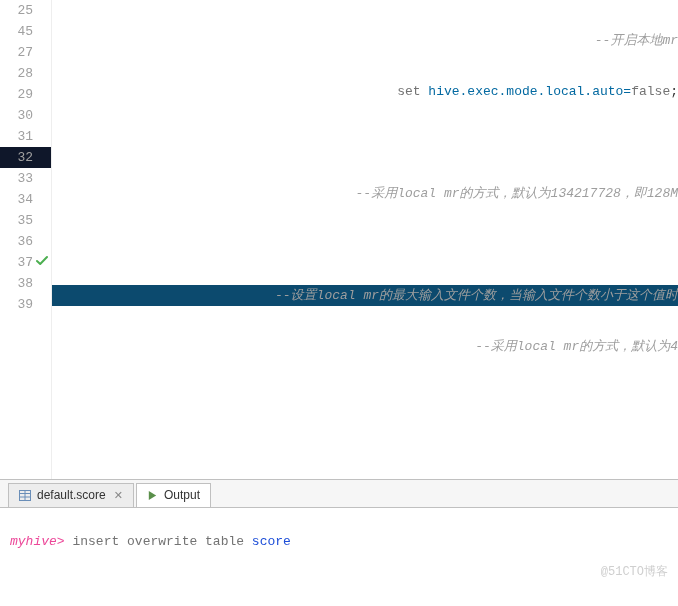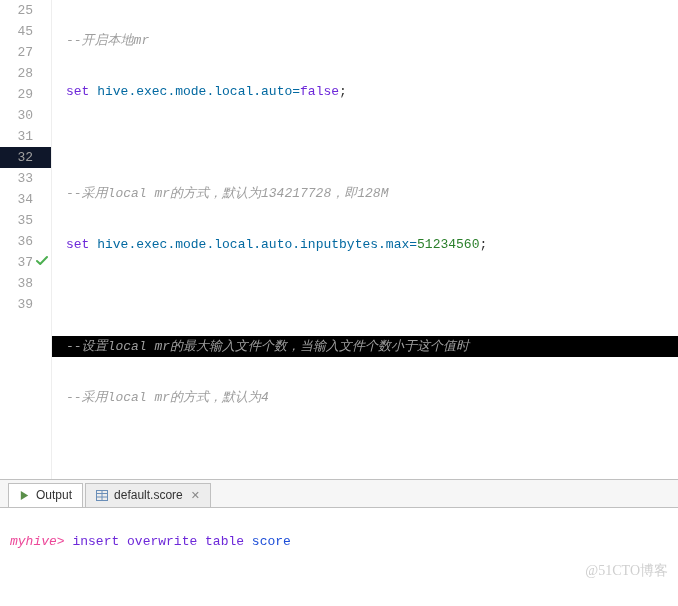--- a/index.html
+++ b/index.html
@@ -39,30 +39,31 @@
     top: 3px;
     width: 14px;
     height: 14px;
   }
   .check-icon svg { display: block; }
   .code {
     flex: 1;
     background: #ffffff;
     white-space: pre;
     color: #333;
+    text-align: right;
   }
   .code-row {
     height: 21px;
     line-height: 21px;
     padding-left: 14px;
   }
-  .code-row.hl { background: #000000; }
+  .code-row.hl { background: #0c4a6e; }
   
   .cm { color: #9e9e9e; font-style: italic; }
-  .kw { color: #6d28d9; }
+  .kw { color: #737373; }
   .id { color: #1d4ed8; }
   .num { color: #2a7f2a; }
   .dot { color: #0369a1; }
 
   .panel-tabs {
     display: flex;
     align-items: center;
     height: 28px;
     border-bottom: 1px solid #c0c0c0;
     background: #f6f6f6;
@@ -99,22 +100,22 @@
     font-size: 13px;
     line-height: 20px;
     color: #333;
   }
   .prompt { color: #ec4899; font-style: italic; }
   .watermark {
     position: absolute;
     right: 10px;
     bottom: 26px;
     color: #cfcfcf;
-    font-family: Liberation Serif, serif;
-    font-size: 14px;
+    font-family: Liberation Mono, monospace;
+    font-size: 12px;
     font-style: normal;
     pointer-events: none;
   }
   .code-wrap { position: relative; flex: 1; }
 </style>
 </head>
 <body>
 
 <div class="editor-area">
   <div class="gutter">
@@ -140,55 +141,54 @@
     <div class="gutter-row">38</div>
     <div class="gutter-row">39</div>
   </div>
 
   <div class="code-wrap">
     <div class="code">
       <div class="code-row"><span class="cm">--开启本地mr</span></div>
       <div class="code-row"><span class="kw">set</span><span class="dot"> hive.exec.mode.local.auto=</span><span class="kw">false</span><span>;</span></div>
       <div class="code-row"></div>
       <div class="code-row"><span class="cm">--采用local mr的方式，默认为134217728，即128M</span></div>
-      <div class="code-row"><span class="kw">set</span><span class="dot"> hive.exec.mode.local.auto.inputbytes.max=</span><span class="num">51234560</span><span>;</span></div>
       <div class="code-row"></div>
       <div class="code-row hl"><span class="cm">--设置local mr的最大输入文件个数，当输入文件个数小于这个值时</span></div>
       <div class="code-row"><span class="cm">--采用local mr的方式，默认为4</span></div>
       
       
       
       
       
       
     </div>
   </div>
 </div>
 
 <div class="panel-tabs">
-  <div class="tab">
-    <span class="tab-icon">
-      <svg width="11" height="11" viewBox="0 0 12 12">
-          <polygon points="2,1 10,6 2,11" fill="#5a8f4a"></polygon>
-        </svg>
-    </span>
-    <span>Output</span>
-  </div>
   <div class="tab inactive">
     <span class="tab-icon">
       <svg width="12" height="11" viewBox="0 0 12 11">
           <rect x="0.5" y="0.5" width="11" height="10" fill="none" stroke="#6a8eb8"></rect>
           <line x1="0.5" y1="3.5" x2="11.5" y2="3.5" stroke="#6a8eb8"></line>
           <line x1="0.5" y1="7" x2="11.5" y2="7" stroke="#6a8eb8"></line>
           <line x1="6" y1="0.5" x2="6" y2="10.5" stroke="#6a8eb8"></line>
         </svg>
     </span>
     <span>default.score</span>
     <span class="close">✕</span>
   </div>
+  <div class="tab">
+    <span class="tab-icon">
+      <svg width="11" height="11" viewBox="0 0 12 12">
+          <polygon points="2,1 10,6 2,11" fill="#5a8f4a"></polygon>
+        </svg>
+    </span>
+    <span>Output</span>
+  </div>
 </div>
 
 <div class="console">
 <div><span class="prompt">myhive&gt;</span><span> </span><span class="kw">insert</span><span class="kw"> overwrite</span><span class="kw"> table</span><span class="id"> score</span></div>
 
 </div>
 
 <div class="watermark">@51CTO博客</div>
 
 </body></html>

